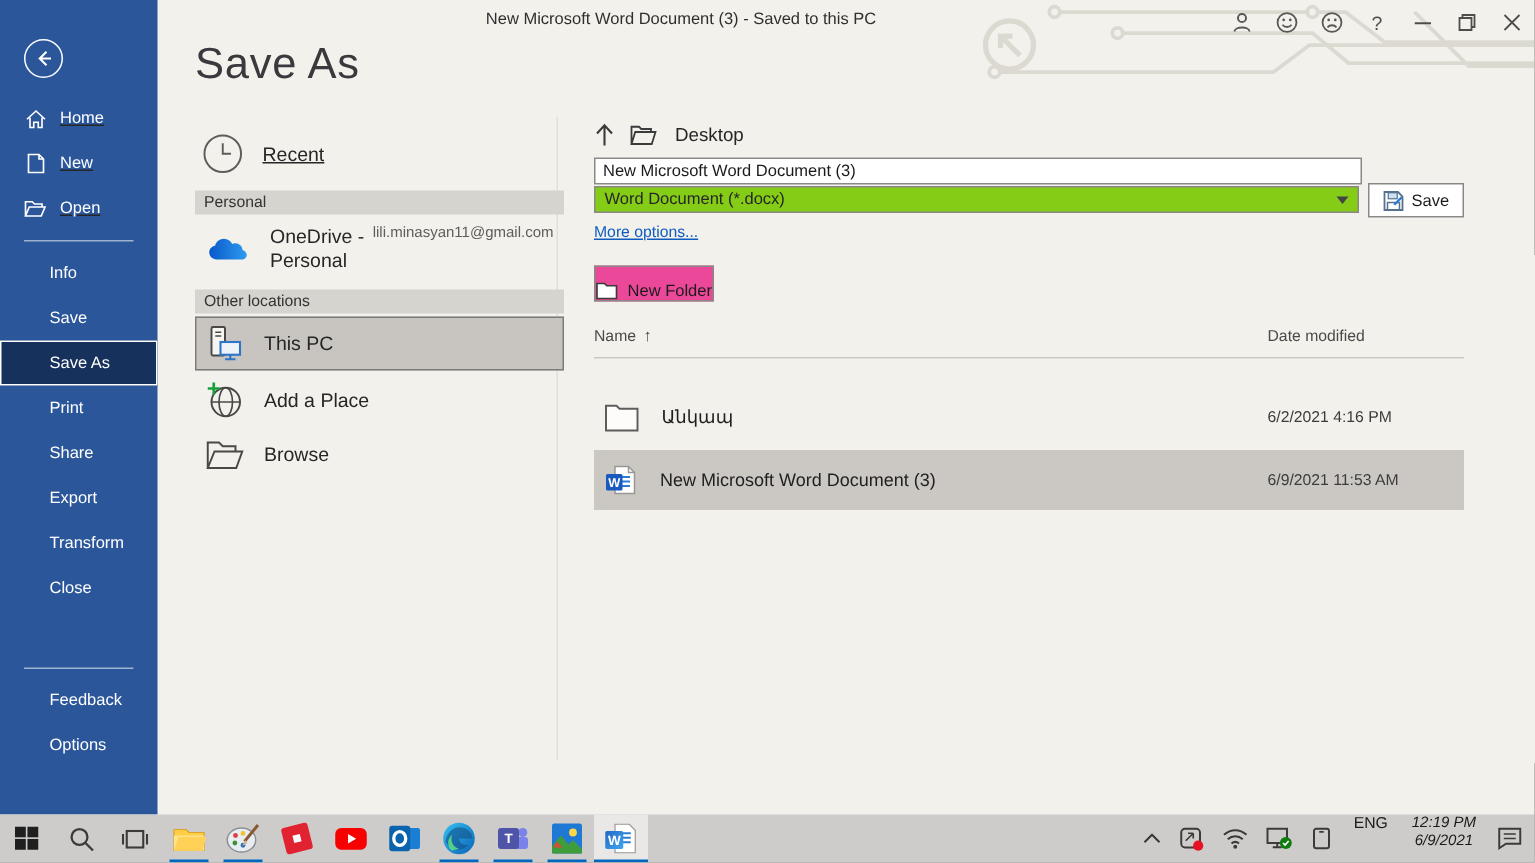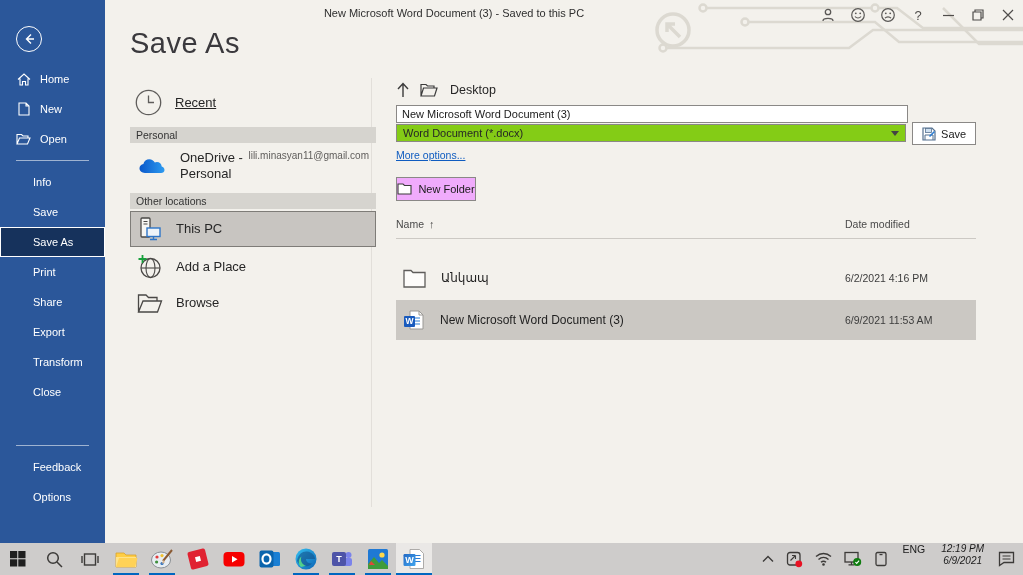--- a/index.html
+++ b/index.html
@@ -4,21 +4,21 @@
 <style>
   html,body{margin:0;padding:0;background:#888;}
   .screen{position:relative;width:1023px;height:575px;overflow:hidden;background:#f3f1ec;
           font-family:"Liberation Sans","DejaVu Sans",sans-serif;color:#262626;-webkit-font-smoothing:antialiased;}
   svg{display:block;}
 
   
   .sidebar{position:absolute;left:0;top:0;width:105px;bottom:32px;background:#2b579a;z-index:3;}
   .back-btn{margin:26px 0 0 16px;width:26px;height:26px;border:1.5px solid #fff;border-radius:50%;
             display:flex;align-items:center;justify-content:center;cursor:pointer;box-sizing:border-box;}
-  .nav-group-top{margin-top:12px;}
+  .nav-group-top{margin-top:12px;text-decoration:underline;}
   .nav-item{height:30px;display:flex;align-items:center;font-size:11px;color:#fff;cursor:pointer;
             padding-left:16px;gap:9px;box-sizing:border-box;}
   .nav-item.plain{padding-left:33px;}
   .nav-item.selected{background:#16325c;border:1px solid #fff;padding-left:32px;}
   .nav-divider{height:1px;background:rgba(255,255,255,.55);margin:6px 16px 6px 16px;}
   .nav-spacer{height:32px;}
   .nav-icon{width:15px;display:flex;justify-content:center;}
 
   
   .content{position:absolute;left:105px;top:0;right:0;bottom:32px;background:#f3f1ec;}
@@ -52,22 +52,22 @@
   .filename{width:512px;height:18px;border:1px solid #8a8886;font-size:11px;padding:0 5px;
             box-sizing:border-box;background:#fff;color:#1a1a1a;display:block;outline:none;
             font-family:"Liberation Sans","DejaVu Sans",sans-serif;}
   .type-row{display:flex;align-items:flex-start;gap:6px;margin-top:1px;}
   .filetype{width:512px;height:18px;border:1px solid #8a8886;background:#84cc16;font-size:11px;
             display:flex;align-items:center;justify-content:space-between;padding:0 6px;box-sizing:border-box;cursor:pointer;}
   .caret{width:0;height:0;border-left:4px solid transparent;border-right:4px solid transparent;border-top:5px solid #444;}
   .save-btn{width:62px;height:21px;border:1px solid #8a8886;background:#fff;display:flex;align-items:center;
             justify-content:center;gap:5px;font-size:11px;cursor:pointer;margin-top:-2px;color:#1a1a1a;}
   .more-link{font-size:10.5px;color:#0f5cc0;text-decoration:underline;margin-top:4px;display:inline-block;cursor:pointer;}
-  .new-folder-btn{margin-top:14px;width:78px;height:22px;border:1px solid #8a8886;background:#f0abfc;display:flex;
-                  gap:6px;align-items:center;justify-content:center;font-size:11px;cursor:pointer;color:#1a1a1a;}
+  .new-folder-btn{margin-top:14px;width:78px;height:22px;border:1px solid #8a8886;background:#ec4899;display:flex;
+                  gap:6px;align-items:flex-end;justify-content:center;font-size:11px;cursor:pointer;color:#1a1a1a;}
   .table-hdr{position:relative;margin-top:17px;height:15px;font-size:10.5px;color:#4a4a4a;}
   .hdr-name{display:inline-flex;align-items:center;gap:5px;cursor:pointer;}
   .sort-arrow{font-size:11px;color:#4a4a4a;}
   .hdr-date{position:absolute;left:449px;top:0;cursor:pointer;}
   .table-line{border:none;border-top:1px solid #ccc9c4;margin:5px 0 0 0;}
   .file-rows{margin-top:20px;}
   .file-row{position:relative;height:38px;display:flex;align-items:center;gap:15px;padding-left:7px;cursor:pointer;margin-top:3px;}
   .file-row.selected{background:#cbc8c3;height:40px;}
   .file-name{font-size:12px;color:#1f1f1f;}
   .file-date{position:absolute;left:449px;font-size:10.5px;color:#3c3c3c;}

